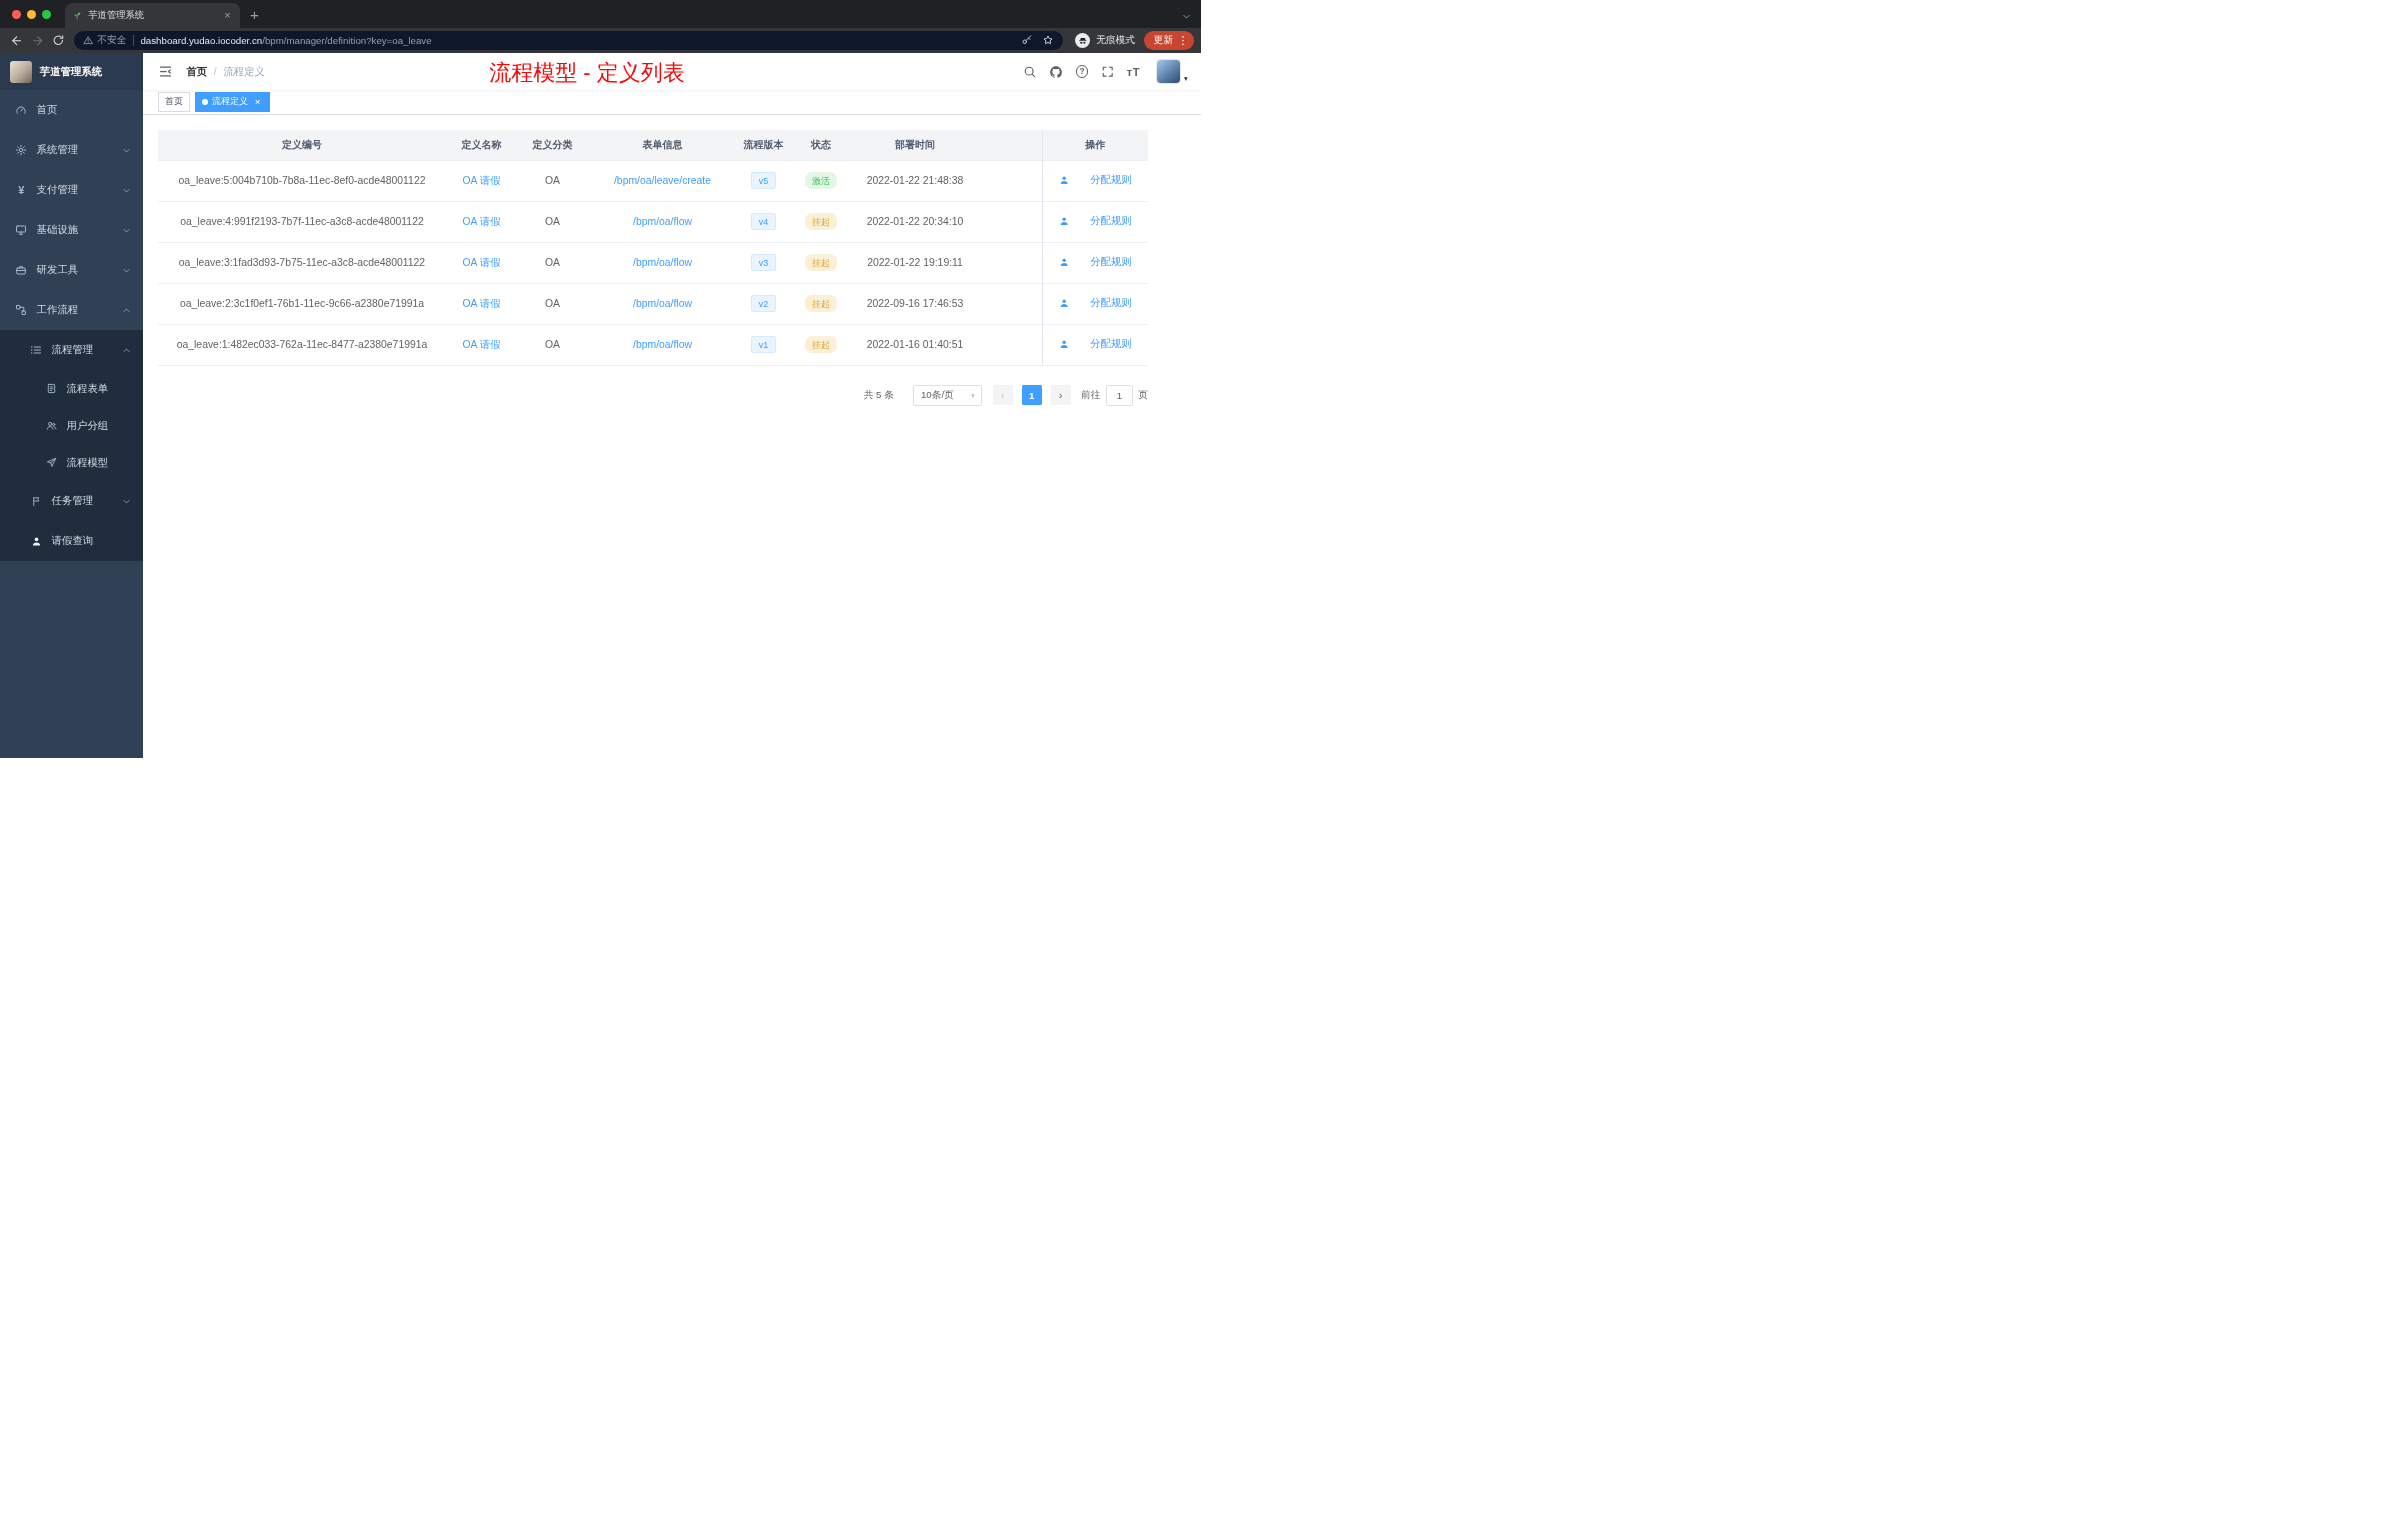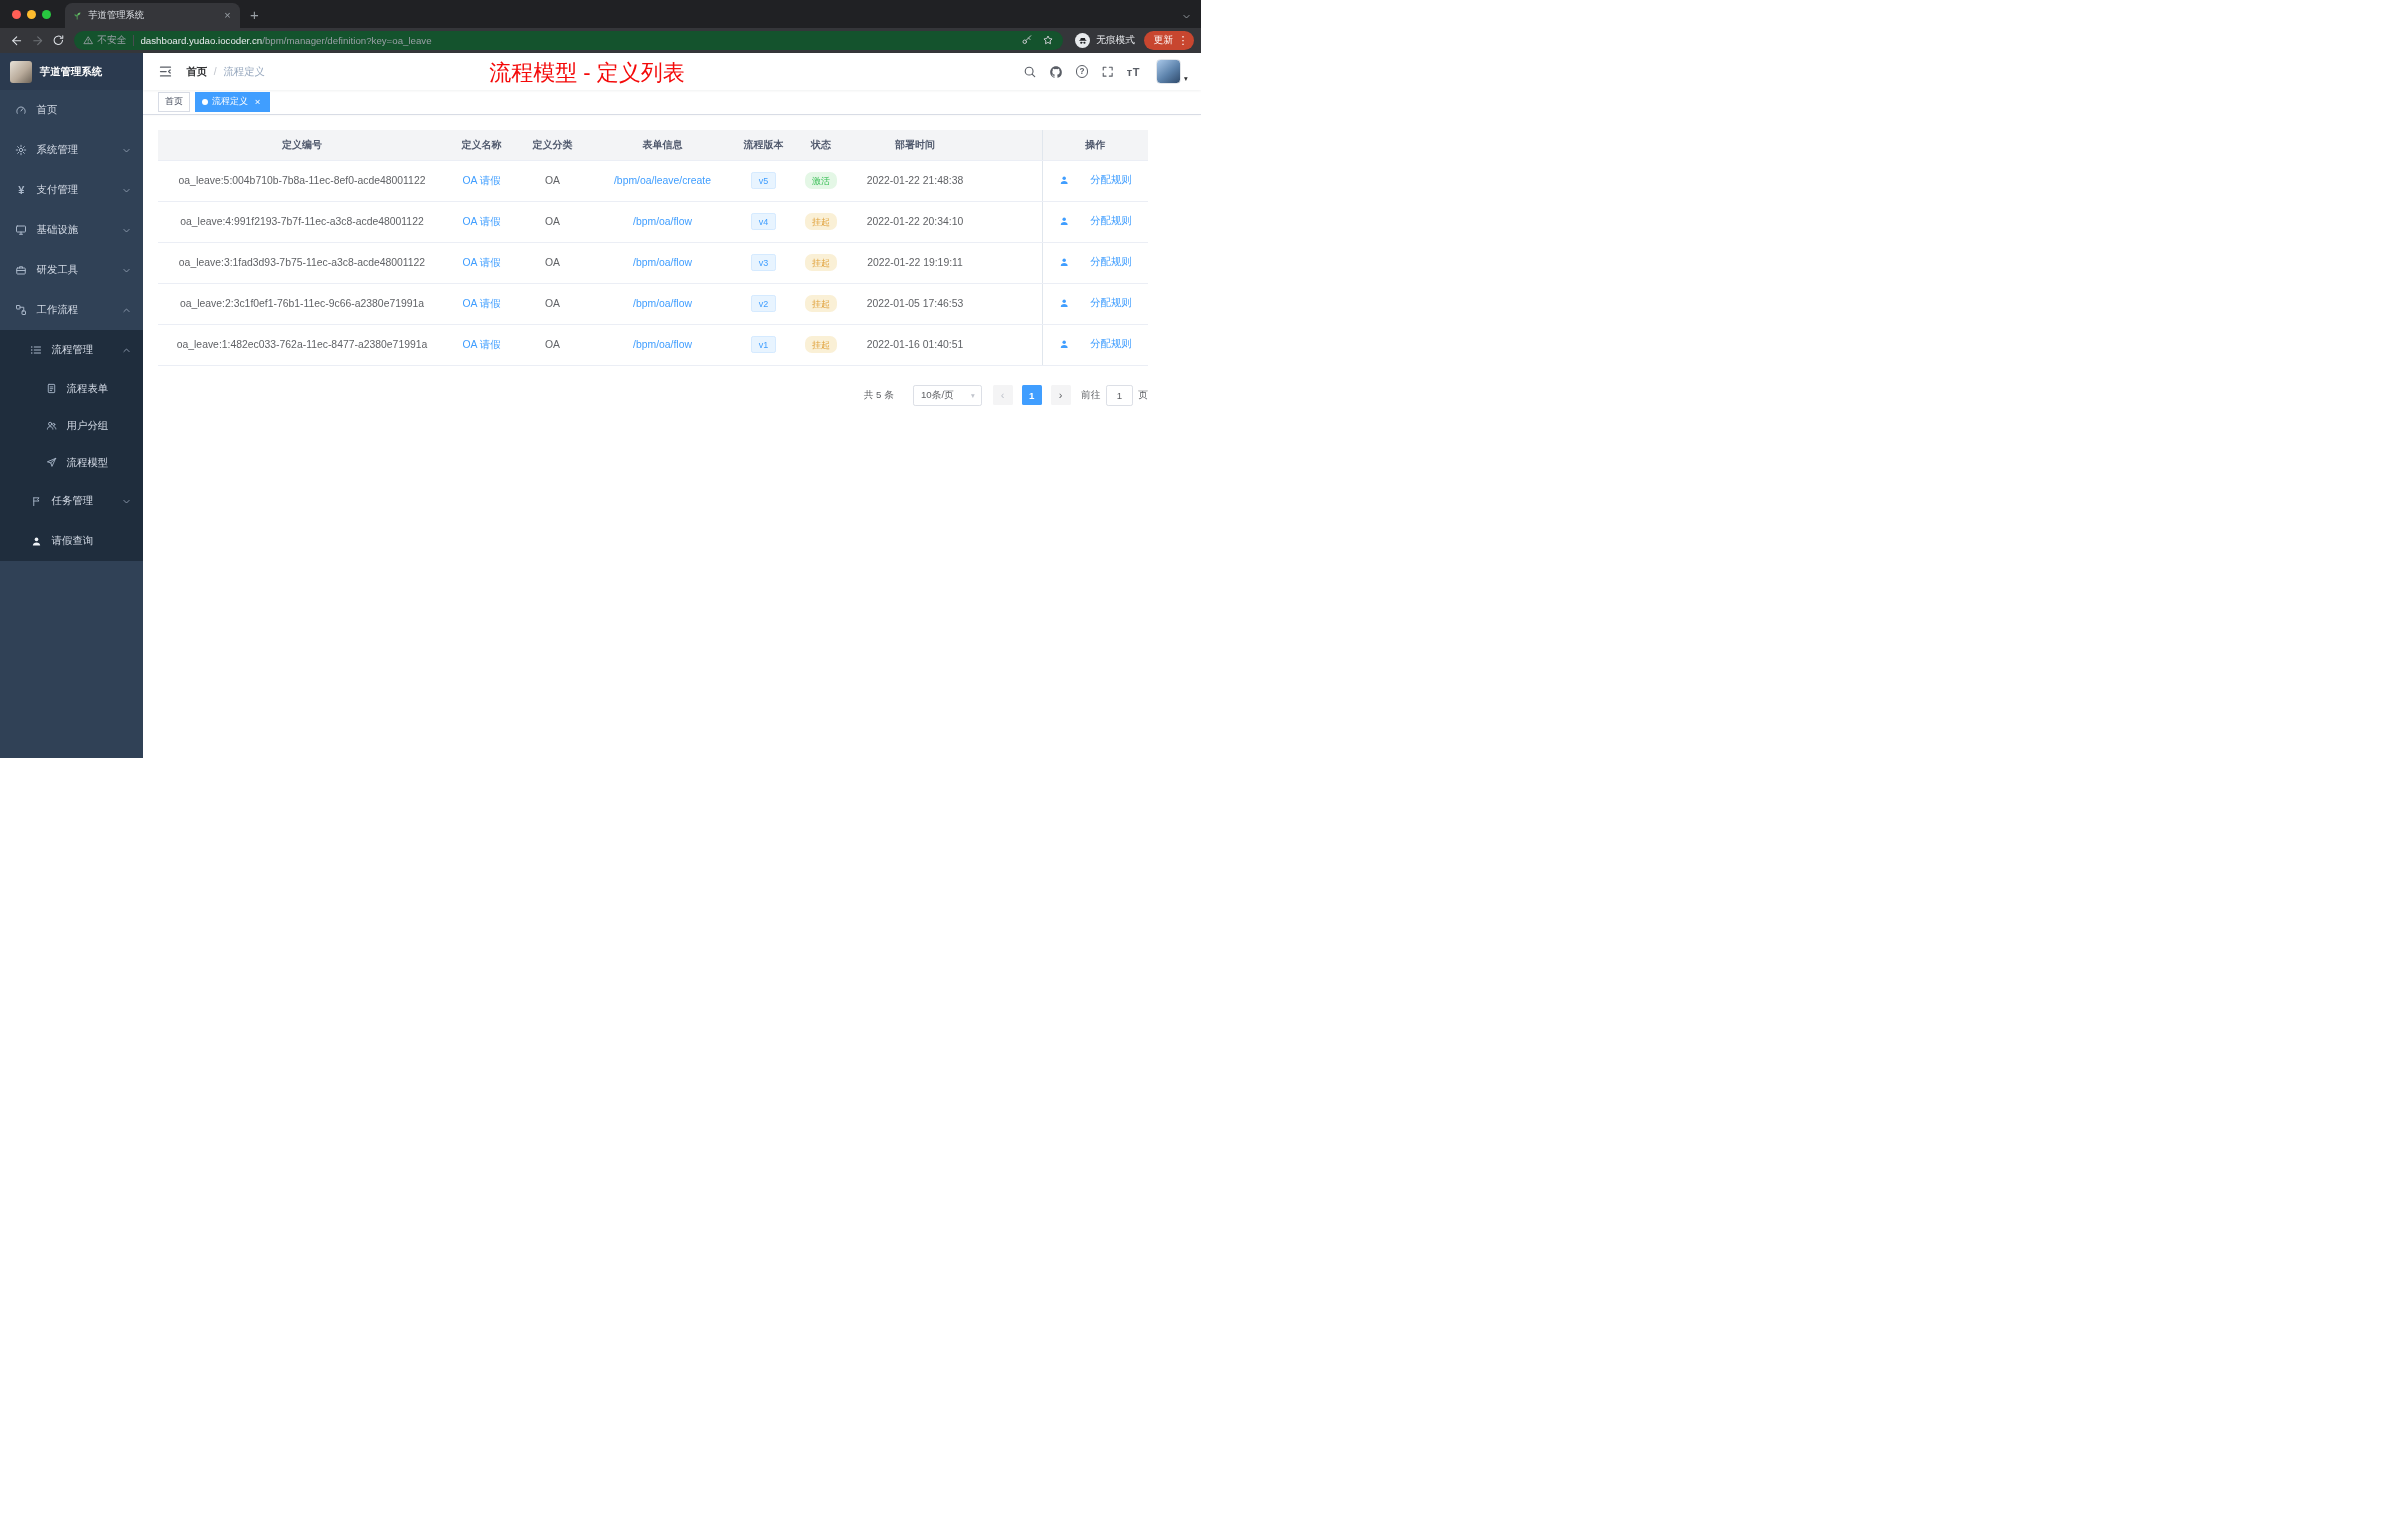--- a/index.html
+++ b/index.html
@@ -14,21 +14,21 @@
   .light-red{background:#ff5f57}.light-yellow{background:#febc2e}.light-green{background:#28c840}
   .tab{width:175px;height:25px;background:#35363a;border-radius:7.4px 7.4px 0 0;display:flex;align-items:center;gap:6px;padding:0 7.4px;color:#dee1e6;font-size:9.3px;margin-left:4.5px}
   .tab-title{flex:1;white-space:nowrap;overflow:hidden;text-overflow:ellipsis}
   .tab-close{color:#9aa0a6;font-size:11px;line-height:1;padding:0 1.5px;cursor:pointer}
   .newtab{color:#9aa0a6;font-size:15px;line-height:1;margin:0 0 6px 10.4px;cursor:pointer}
   .tabbar-right{position:absolute;right:10.4px;bottom:7.4px;color:#9aa0a6;cursor:pointer}
 
   .toolbar{height:25px;background:#35363a;display:flex;align-items:center;padding:0 7.4px;gap:1.5px}
   .navbtn{width:19.3px;height:19.3px;display:flex;align-items:center;justify-content:center;border-radius:50%;cursor:pointer;color:#dee1e6}
   .navbtn.dim{color:#6e7175}
-  .omnibox{flex:1;height:19.3px;background:#14532d;border-radius:9.7px;display:flex;align-items:center;padding:0 9px;margin:0 4.5px;font-size:9.7px;color:#9aa0a6}
+  .omnibox{flex:1;height:19.3px;background:#0f172a;border-radius:9.7px;display:flex;align-items:center;padding:0 9px;margin:0 4.5px;font-size:9.7px;color:#9aa0a6}
   .om-sec{display:flex;align-items:center;gap:3.7px;color:#9aa0a6}
   .om-div{width:0.7px;height:10.4px;background:#4a4d51;margin:0 6.7px}
   .om-host{color:#e8eaed;white-space:nowrap}
   .om-path{color:#9aa0a6;white-space:nowrap}
   .om-spacer{flex:1}
   .om-ico{color:#c7cacd;margin-left:9px;cursor:pointer}
   .incog{display:flex;align-items:center;gap:6px;margin:0 7.4px 0 6px;color:#e8eaed;font-size:9.7px;white-space:nowrap}
   .incog-badge{width:15px;height:15px;border-radius:50%;background:#e8eaed;display:flex;align-items:center;justify-content:center}
   .update-pill{height:19.3px;border-radius:9.7px;background:#c8462f;color:#fff;display:flex;align-items:center;gap:4.5px;padding:0 5.2px 0 9.7px;font-size:9.7px;cursor:pointer;white-space:nowrap}
   .kebab{font-size:11px;line-height:1}
@@ -493,21 +493,21 @@
                     <span>分配规则</span>
                   </span></td>
             </tr>
             <tr>
               <td>oa_leave:2:3c1f0ef1-76b1-11ec-9c66-a2380e71991a</td>
               <td><span class="lnk">OA 请假</span></td>
               <td>OA</td>
               <td><span class="lnk">/bpm/oa/flow</span></td>
               <td><span class="ver">v2</span></td>
               <td><span class="badge warning">挂起</span></td>
-              <td>2022-01-05 17:46:53</td>
+              <td>2022-09-16 17:46:53</td>
               <td></td>
               <td class="col-act"><span class="act">
                     <svg width="10.4" height="10.4" viewBox="0 0 24 24" fill="currentColor">
                       <circle cx="12" cy="7.5" r="4"></circle>
                       <path d="M4 20.5c0-4.2 3.6-6.5 8-6.5s8 2.3 8 6.5z"></path>
                     </svg>
                     <span>分配规则</span>
                   </span></td>
             </tr>
             <tr>

